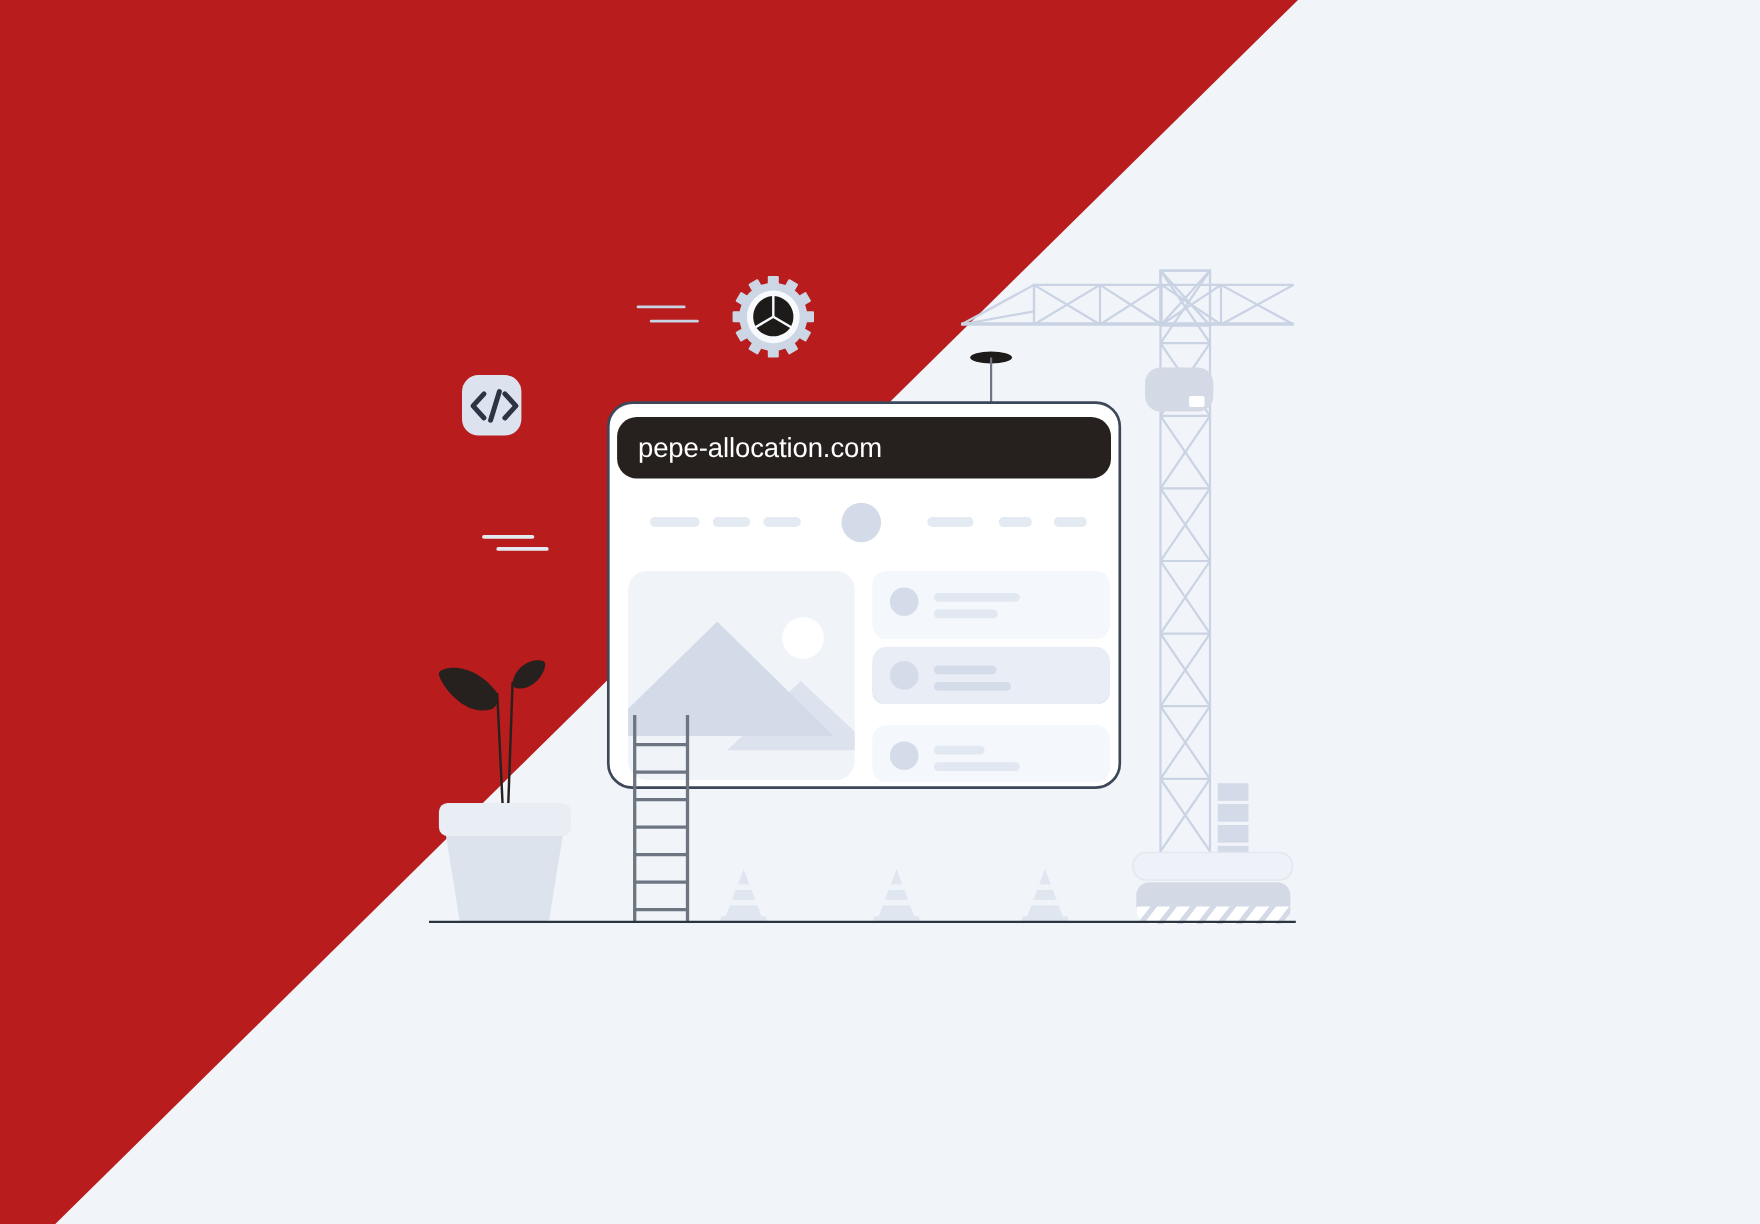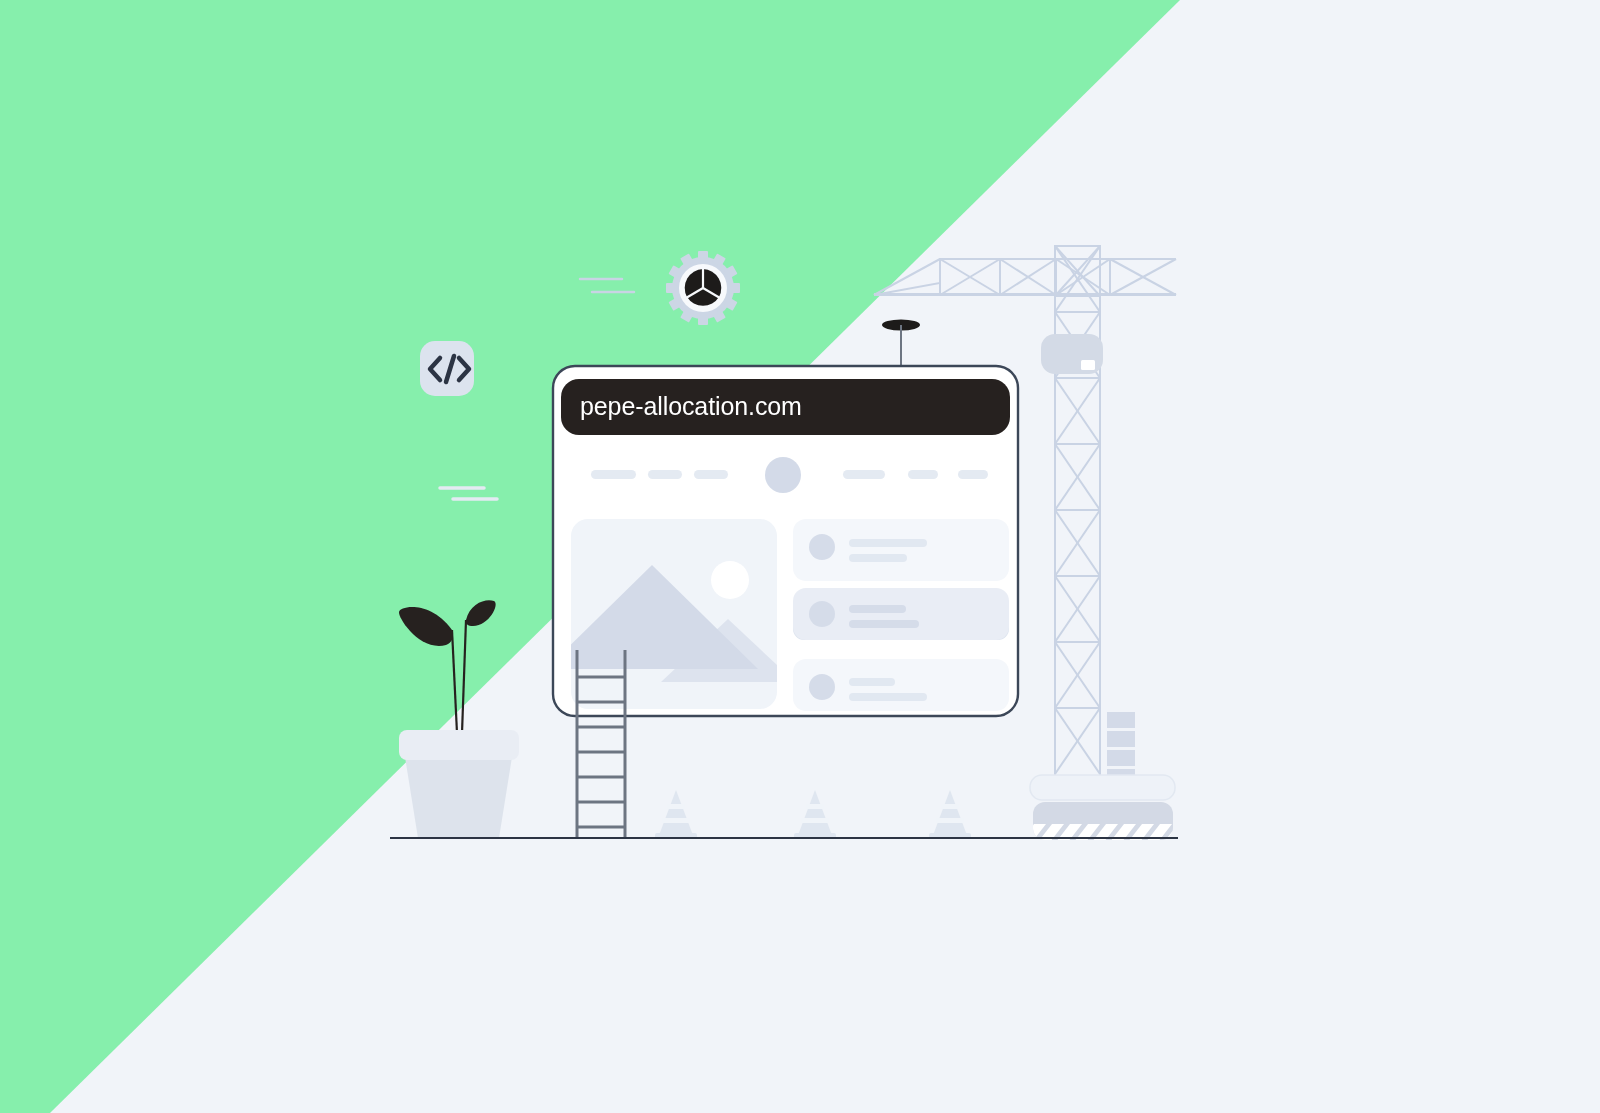--- a/index.html
+++ b/index.html
@@ -10,21 +10,21 @@
   body {
     width: 1600px;
     height: 1113px;
     overflow: hidden;
     font-family: "Liberation Sans", sans-serif;
   }
   #scene {
     position: relative;
     width: 1600px;
     height: 1113px;
-    background: #86efac;
+    background: #b91c1c;
   }
   #scene-svg {
     position: absolute;
     left: 0;
     top: 0;
     width: 1600px;
     height: 1113px;
     display: block;
   }
   .url-text {

